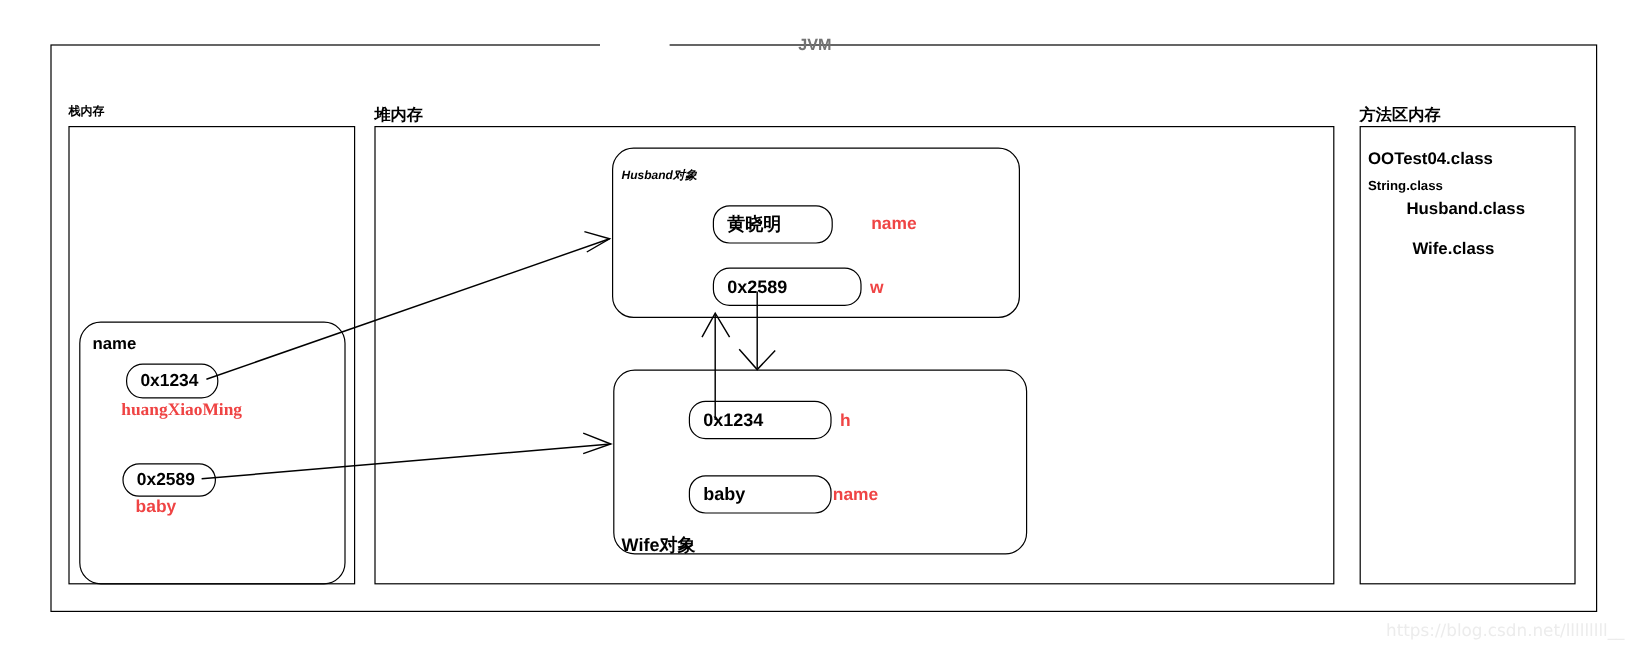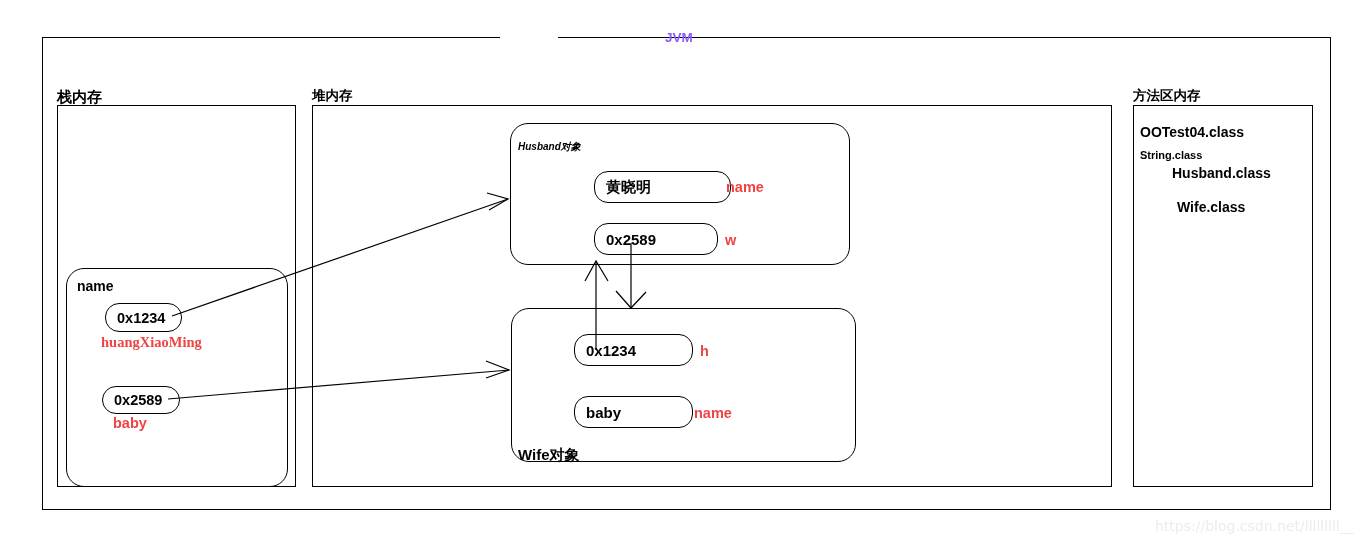--- a/index.html
+++ b/index.html
@@ -57,21 +57,21 @@
     line-height: 1;
   }
   #jvm-title {
     position: absolute;
     top: 30px;
     left: 0;
     width: 1358px;
     text-align: center;
     font-weight: bold;
     font-size: 13.5px;
-    color: #8b5cf6;
+    color: #737373;
   }
   #watermark {
     position: absolute;
     left: 1155px;
     top: 518px;
     font-size: 14px;
     color: #ececec;
     white-space: nowrap;
     font-family: "DejaVu Sans", sans-serif;
   }
@@ -87,39 +87,39 @@
 </head>
 <body>
 
 <div id="canvas">
 
   <div class="box" style="left:42px; top:37px; width:1289px; height:473px;"></div>
   <div id="jvm-title">JVM</div>
 
   <div style="position:absolute; left:500px; top:31px; width:58px; height:12px; background:#ffffff;"></div>
 
-  <div class="lbl" style="left:57px; top:89px; font-size:15px;">栈内存</div>
+  <div class="lbl" style="left:57px; top:89px; font-size:10px;">栈内存</div>
   <div class="box" style="left:57px; top:105px; width:239px; height:382px;"></div>
 
   <div class="rbox" style="left:66px; top:268px; width:222px; height:219px;"></div>
   <div class="lbl" style="left:77px; top:279px; font-size:14px;">name</div>
 
   <div class="field" style="left:105px; top:303px; width:77px; height:29px; font-size:14.5px;">0x1234</div>
   <div class="fieldname" style="left:101px; top:335px;font-family:Liberation Serif, serif;">huangXiaoMing</div>
 
   <div class="field" style="left:102px; top:386px; width:78px; height:28px; font-size:14.5px;">0x2589</div>
   <div class="fieldname" style="left:113px; top:416px;">baby</div>
 
   <div class="lbl" style="left:312px; top:89px; font-size:13.5px;">堆内存</div>
   <div class="box" style="left:312px; top:105px; width:800px; height:382px;"></div>
 
   <div class="rbox" style="left:510px; top:123px; width:340px; height:142px;"></div>
   <div class="lbl" style="left:518px; top:142px; font-size:10px;font-style:italic;">Husband对象</div>
 
-  <div class="field" style="left:594px; top:171px; width:137px; height:32px;">黄晓明</div>
+  <div class="field" style="left:594px; top:171px; width:100px; height:32px;">黄晓明</div>
   <div class="fieldname" style="left:726px; top:180px;">name</div>
 
   <div class="field" style="left:594px; top:223px; width:124px; height:32px;">0x2589</div>
   <div class="fieldname" style="left:725px; top:233px;">w</div>
 
   <div class="rbox" style="left:511px; top:308px; width:345px; height:154px;"></div>
   <div class="lbl" style="left:518px; top:447px; font-size:15px;">Wife对象</div>
 
   <div class="field" style="left:574px; top:334px; width:119px; height:32px;">0x1234</div>
   <div class="fieldname" style="left:700px; top:344px;">h</div>

